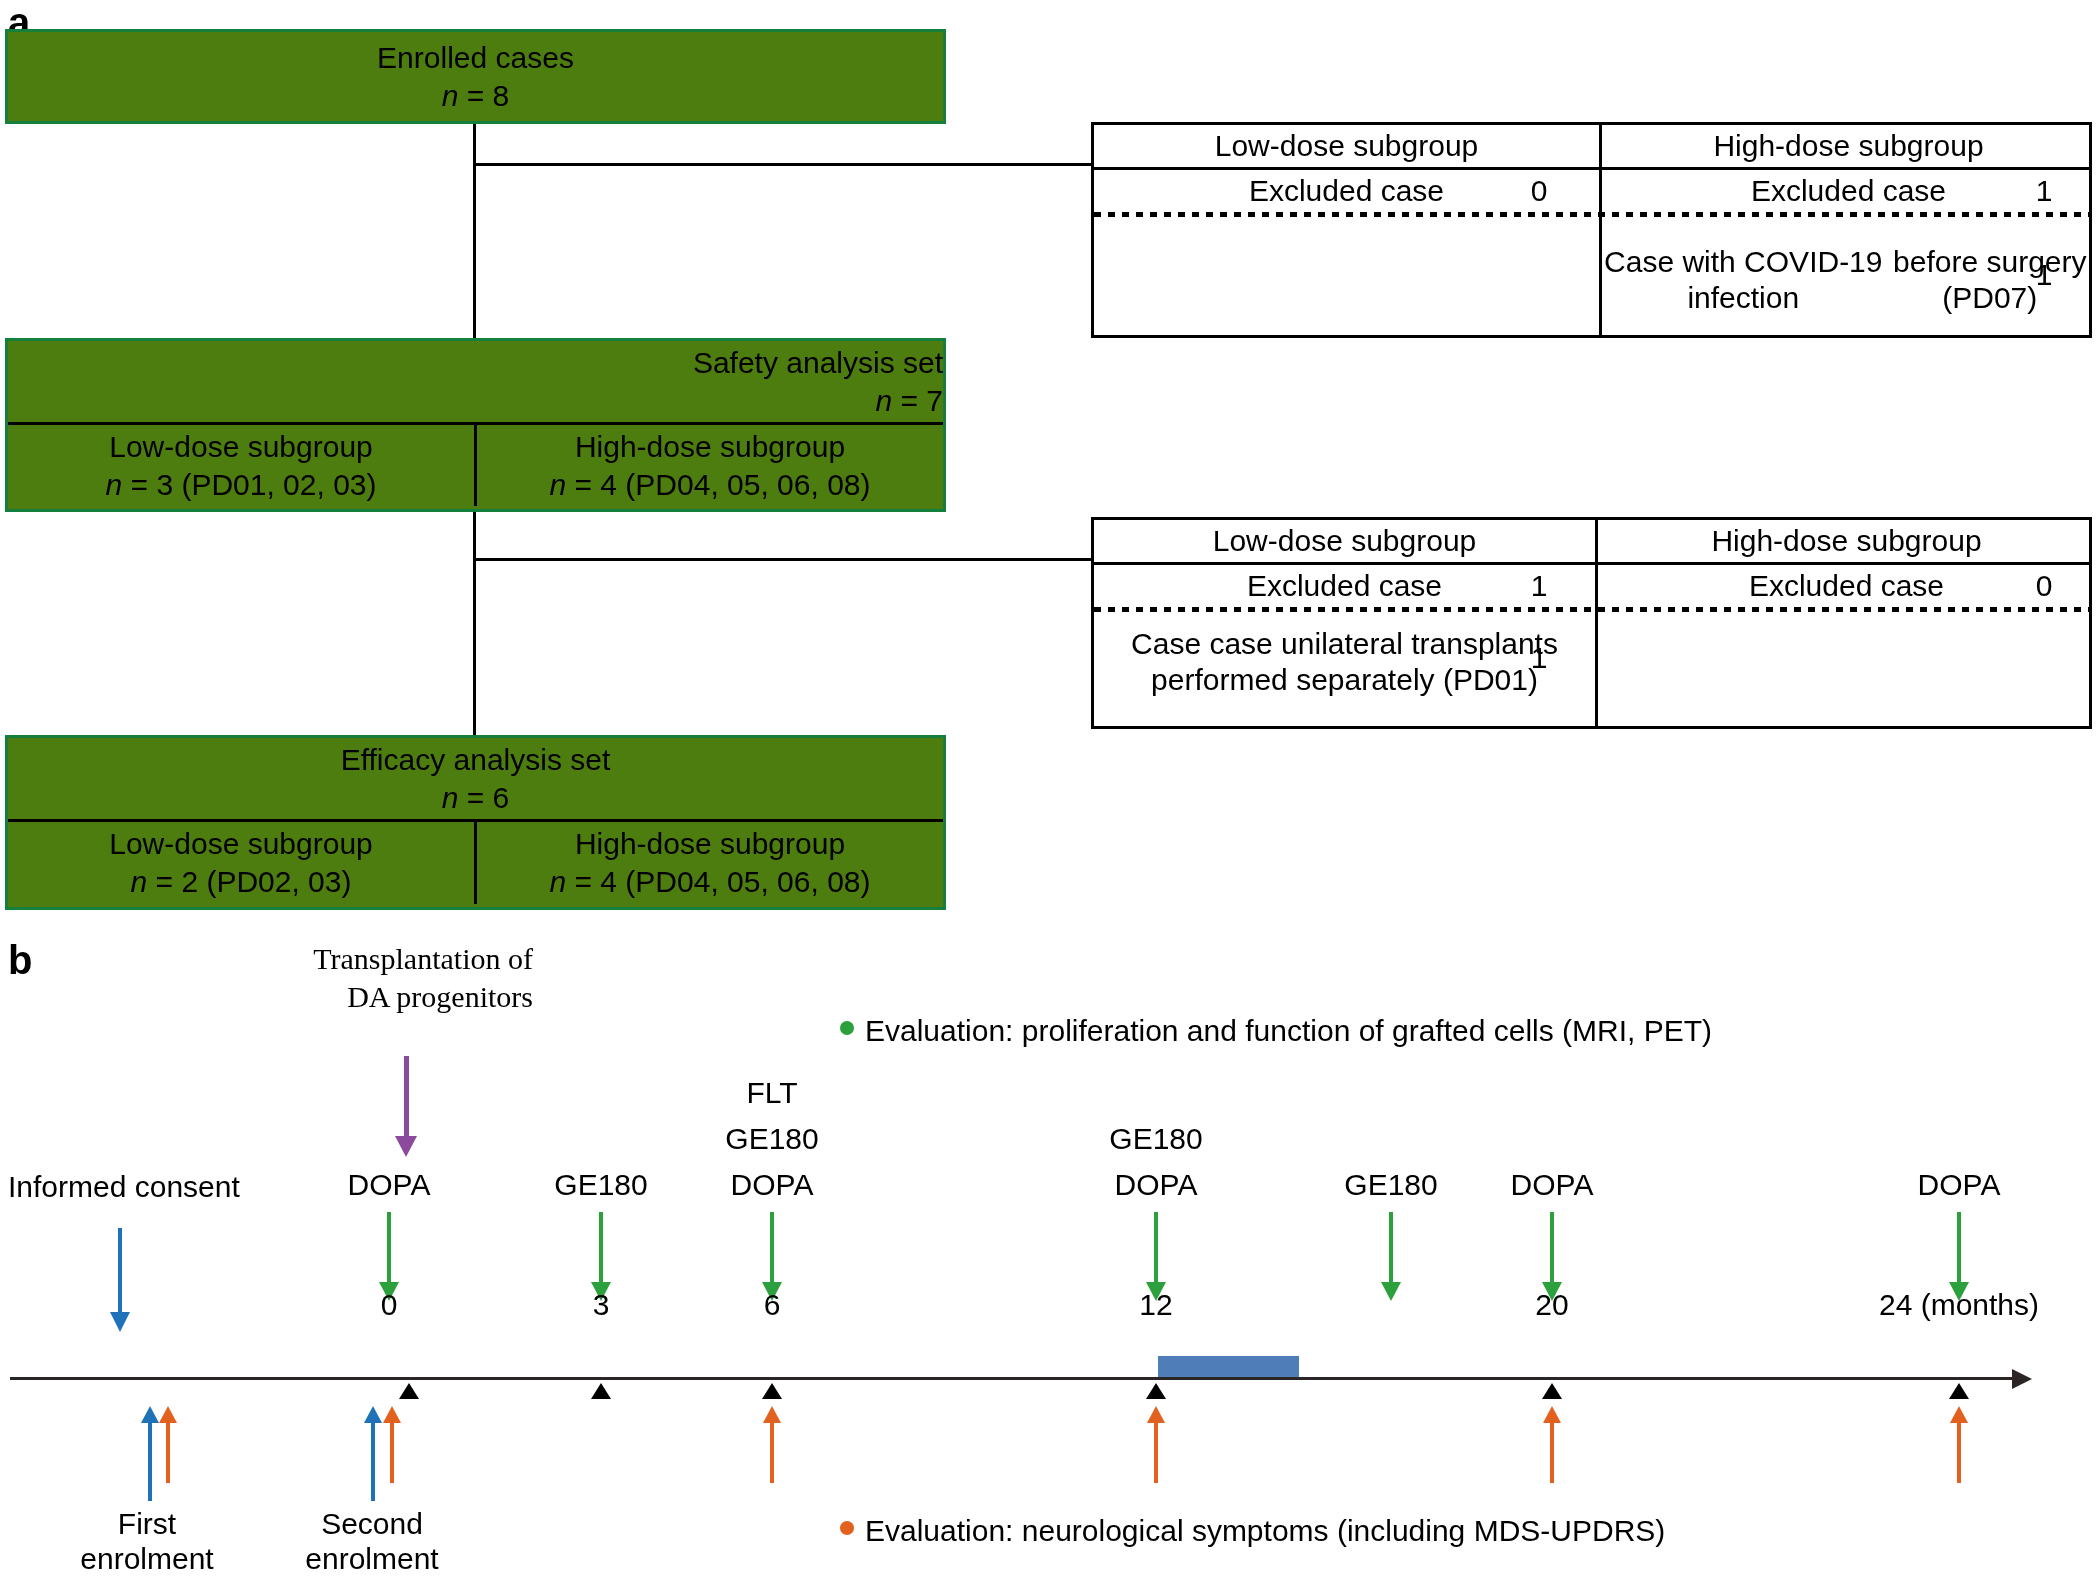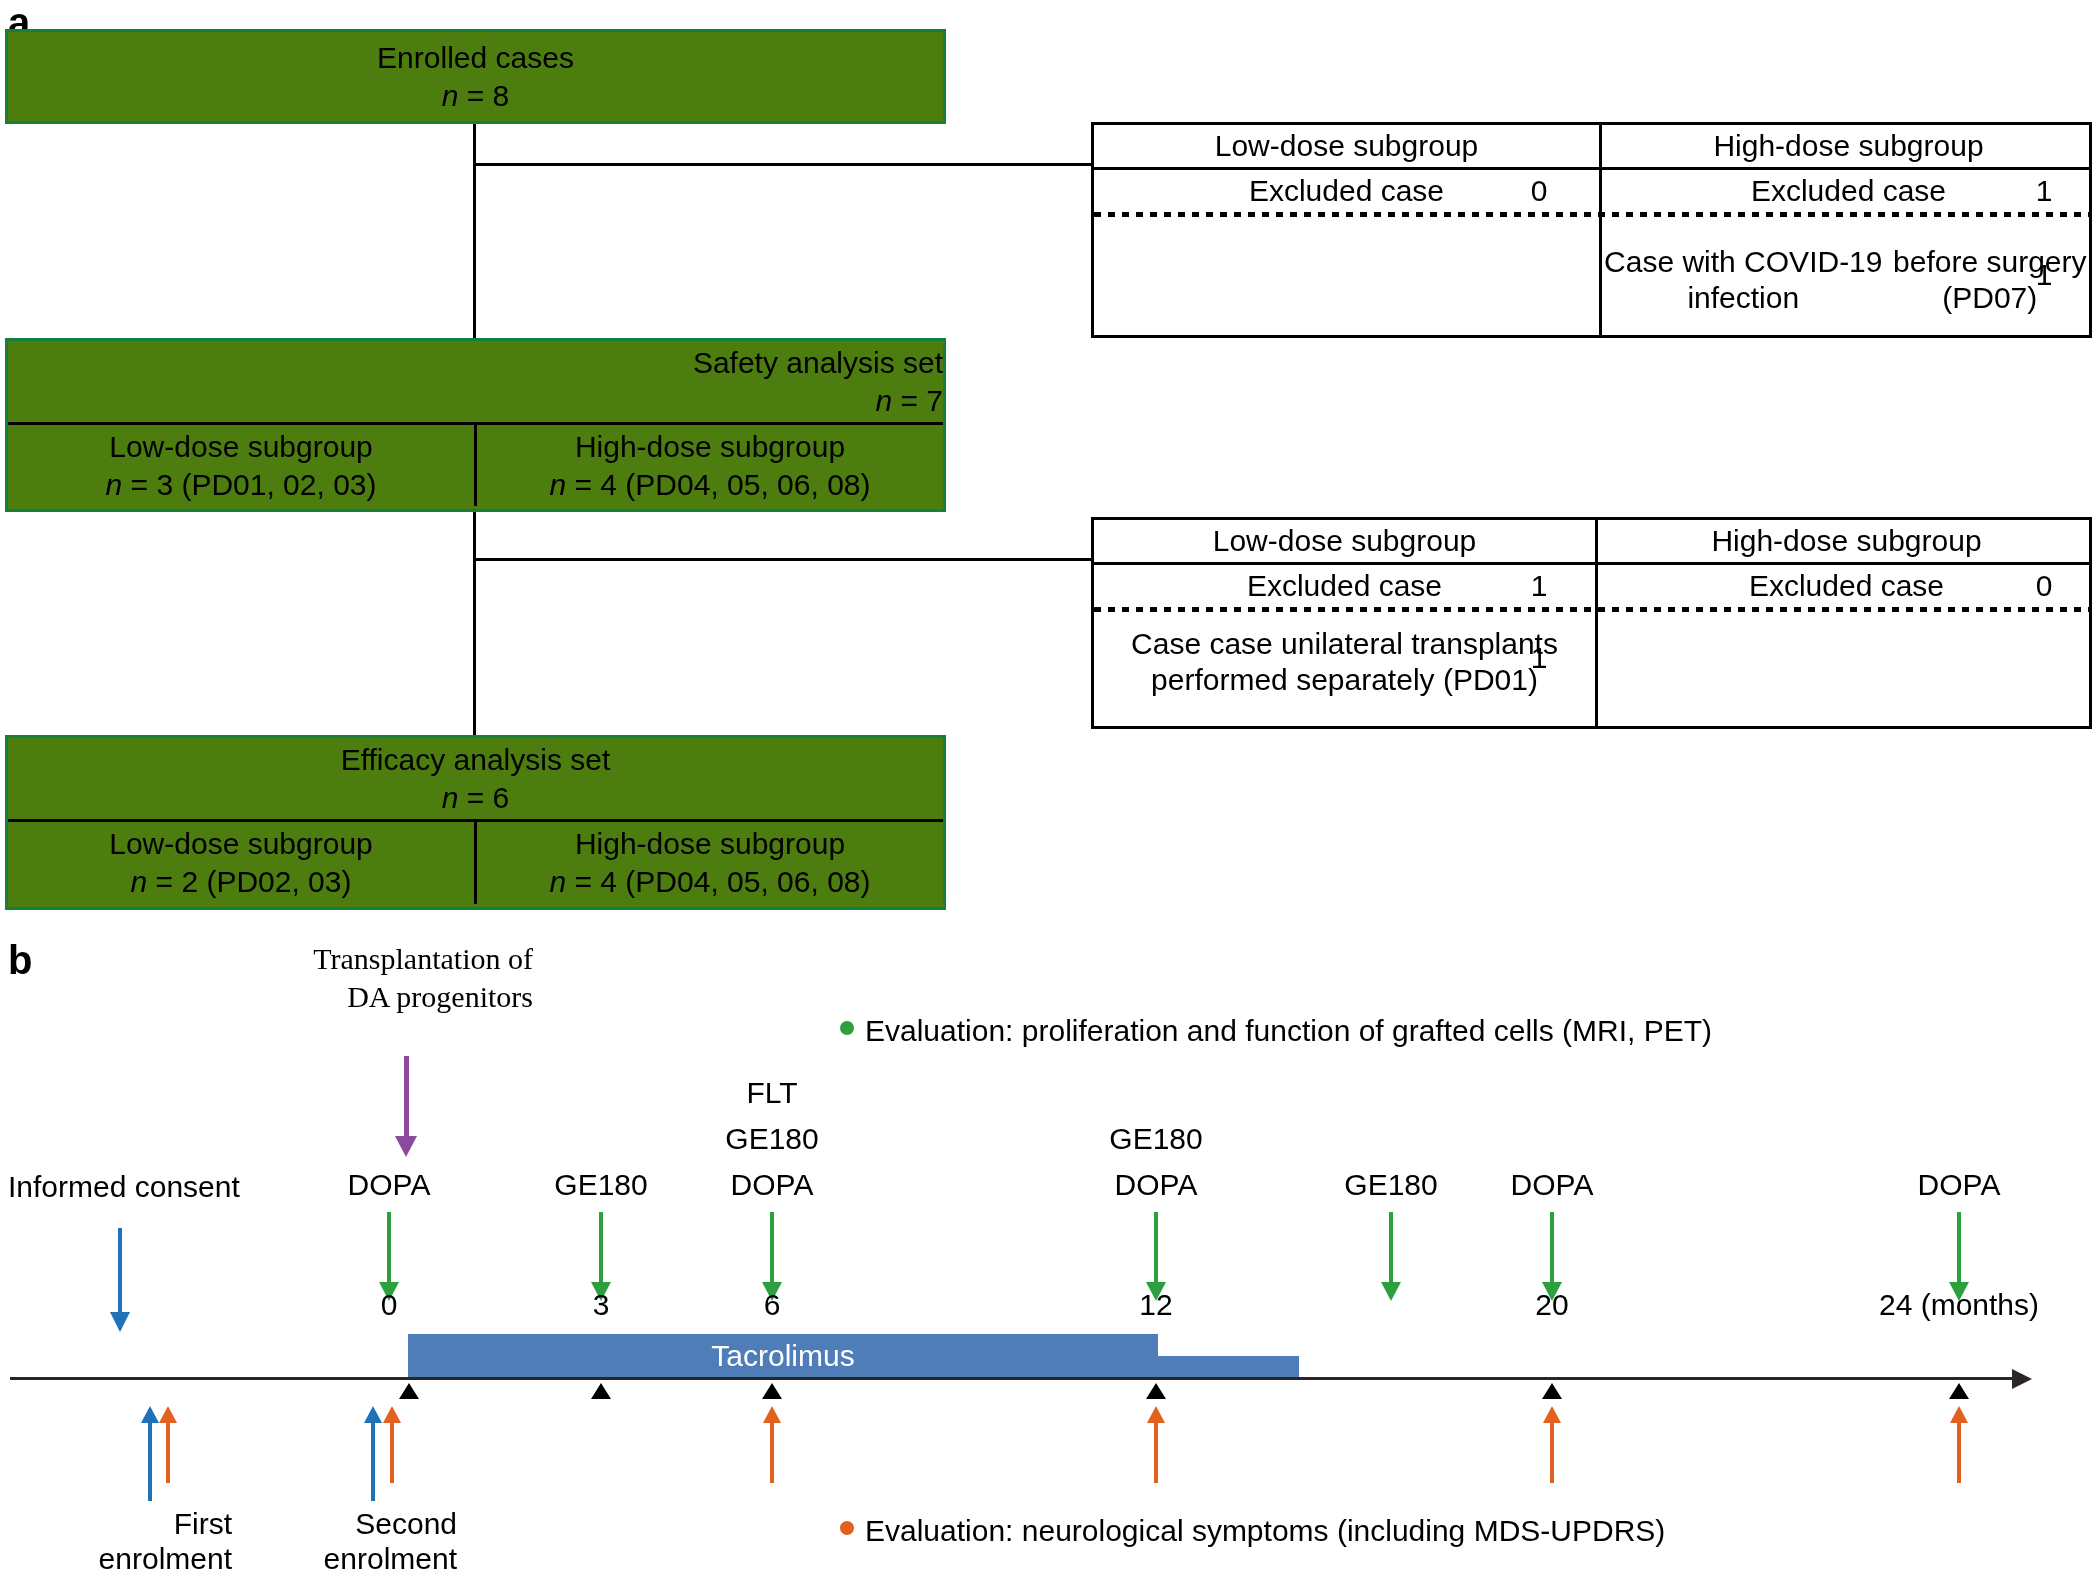--- a/index.html
+++ b/index.html
@@ -20,21 +20,21 @@
           background:repeating-linear-gradient(90deg,#000 0 7px,transparent 7px 14px);}
   .t-cell{position:absolute;display:flex;align-items:center;justify-content:center;text-align:center;line-height:36px;}
   .t-num{position:absolute;width:60px;text-align:center;line-height:36px;}
   .ital{font-style:italic;}
   .tl-col{position:absolute;width:170px;text-align:center;line-height:46px;}
   .month{position:absolute;width:220px;text-align:center;}
   .shaft{position:absolute;}
   .head{position:absolute;width:0;height:0;}
   .bullet{position:absolute;width:14px;height:14px;border-radius:50%;}
   .evaltext{position:absolute;line-height:36px;}
-  .enrol{position:absolute;width:170px;text-align:right;line-height:35px;}
+  .enrol{position:absolute;width:170px;text-align:center;line-height:35px;}
   .bar{position:absolute;display:flex;align-items:center;justify-content:center;color:#fff;}
 </style>
 </head>
 <body>
 
 <div id="fig">
 
   <div class="abs panel-label" style="left:8px;top:0px;">a</div>
 
   <div class="line" style="left:473px;top:124px;width:3px;height:214px;"></div>
@@ -194,23 +194,20 @@
       <div class="head" style="left:1543px;top:1406px;border-left:9px solid transparent;border-right:9px solid transparent;border-bottom:17px solid #e2611f;"></div>
       <div class="shaft" style="left:1550px;top:1421px;width:4px;height:62px;background:#e2611f;"></div>
       <div class="head" style="left:1950px;top:1406px;border-left:9px solid transparent;border-right:9px solid transparent;border-bottom:17px solid #e2611f;"></div>
       <div class="shaft" style="left:1957px;top:1421px;width:4px;height:62px;background:#e2611f;"></div>
       <div class="head" style="left:141px;top:1406px;border-left:9px solid transparent;border-right:9px solid transparent;border-bottom:17px solid #1f72b8;"></div>
       <div class="shaft" style="left:148px;top:1421px;width:4px;height:80px;background:#1f72b8;"></div>
       <div class="head" style="left:364px;top:1406px;border-left:9px solid transparent;border-right:9px solid transparent;border-bottom:17px solid #1f72b8;"></div>
       <div class="shaft" style="left:371px;top:1421px;width:4px;height:80px;background:#1f72b8;"></div>
     </div>
 
-  <div class="bar" style="left:408px;top:1334px;width:750px;height:44px;background:#4f7db8;">
-    <span>Tacrolimus</span>
-  </div>
   <div class="bar" style="left:1158px;top:1356px;width:141px;height:22px;background:#4f7db8;"></div>
 
   <div class="line" style="left:10px;top:1377px;width:2004px;height:3px;background:#2b2525;"></div>
   <div class="head" style="left:2012px;top:1369px;border-top:10px solid transparent;border-bottom:10px solid transparent;border-left:20px solid #2b2525;"></div>
 
   <div class="enrol" style="left:62px;top:1506px;">
     <div>First</div>
     <div>enrolment</div>
   </div>
   <div class="enrol" style="left:287px;top:1506px;">

